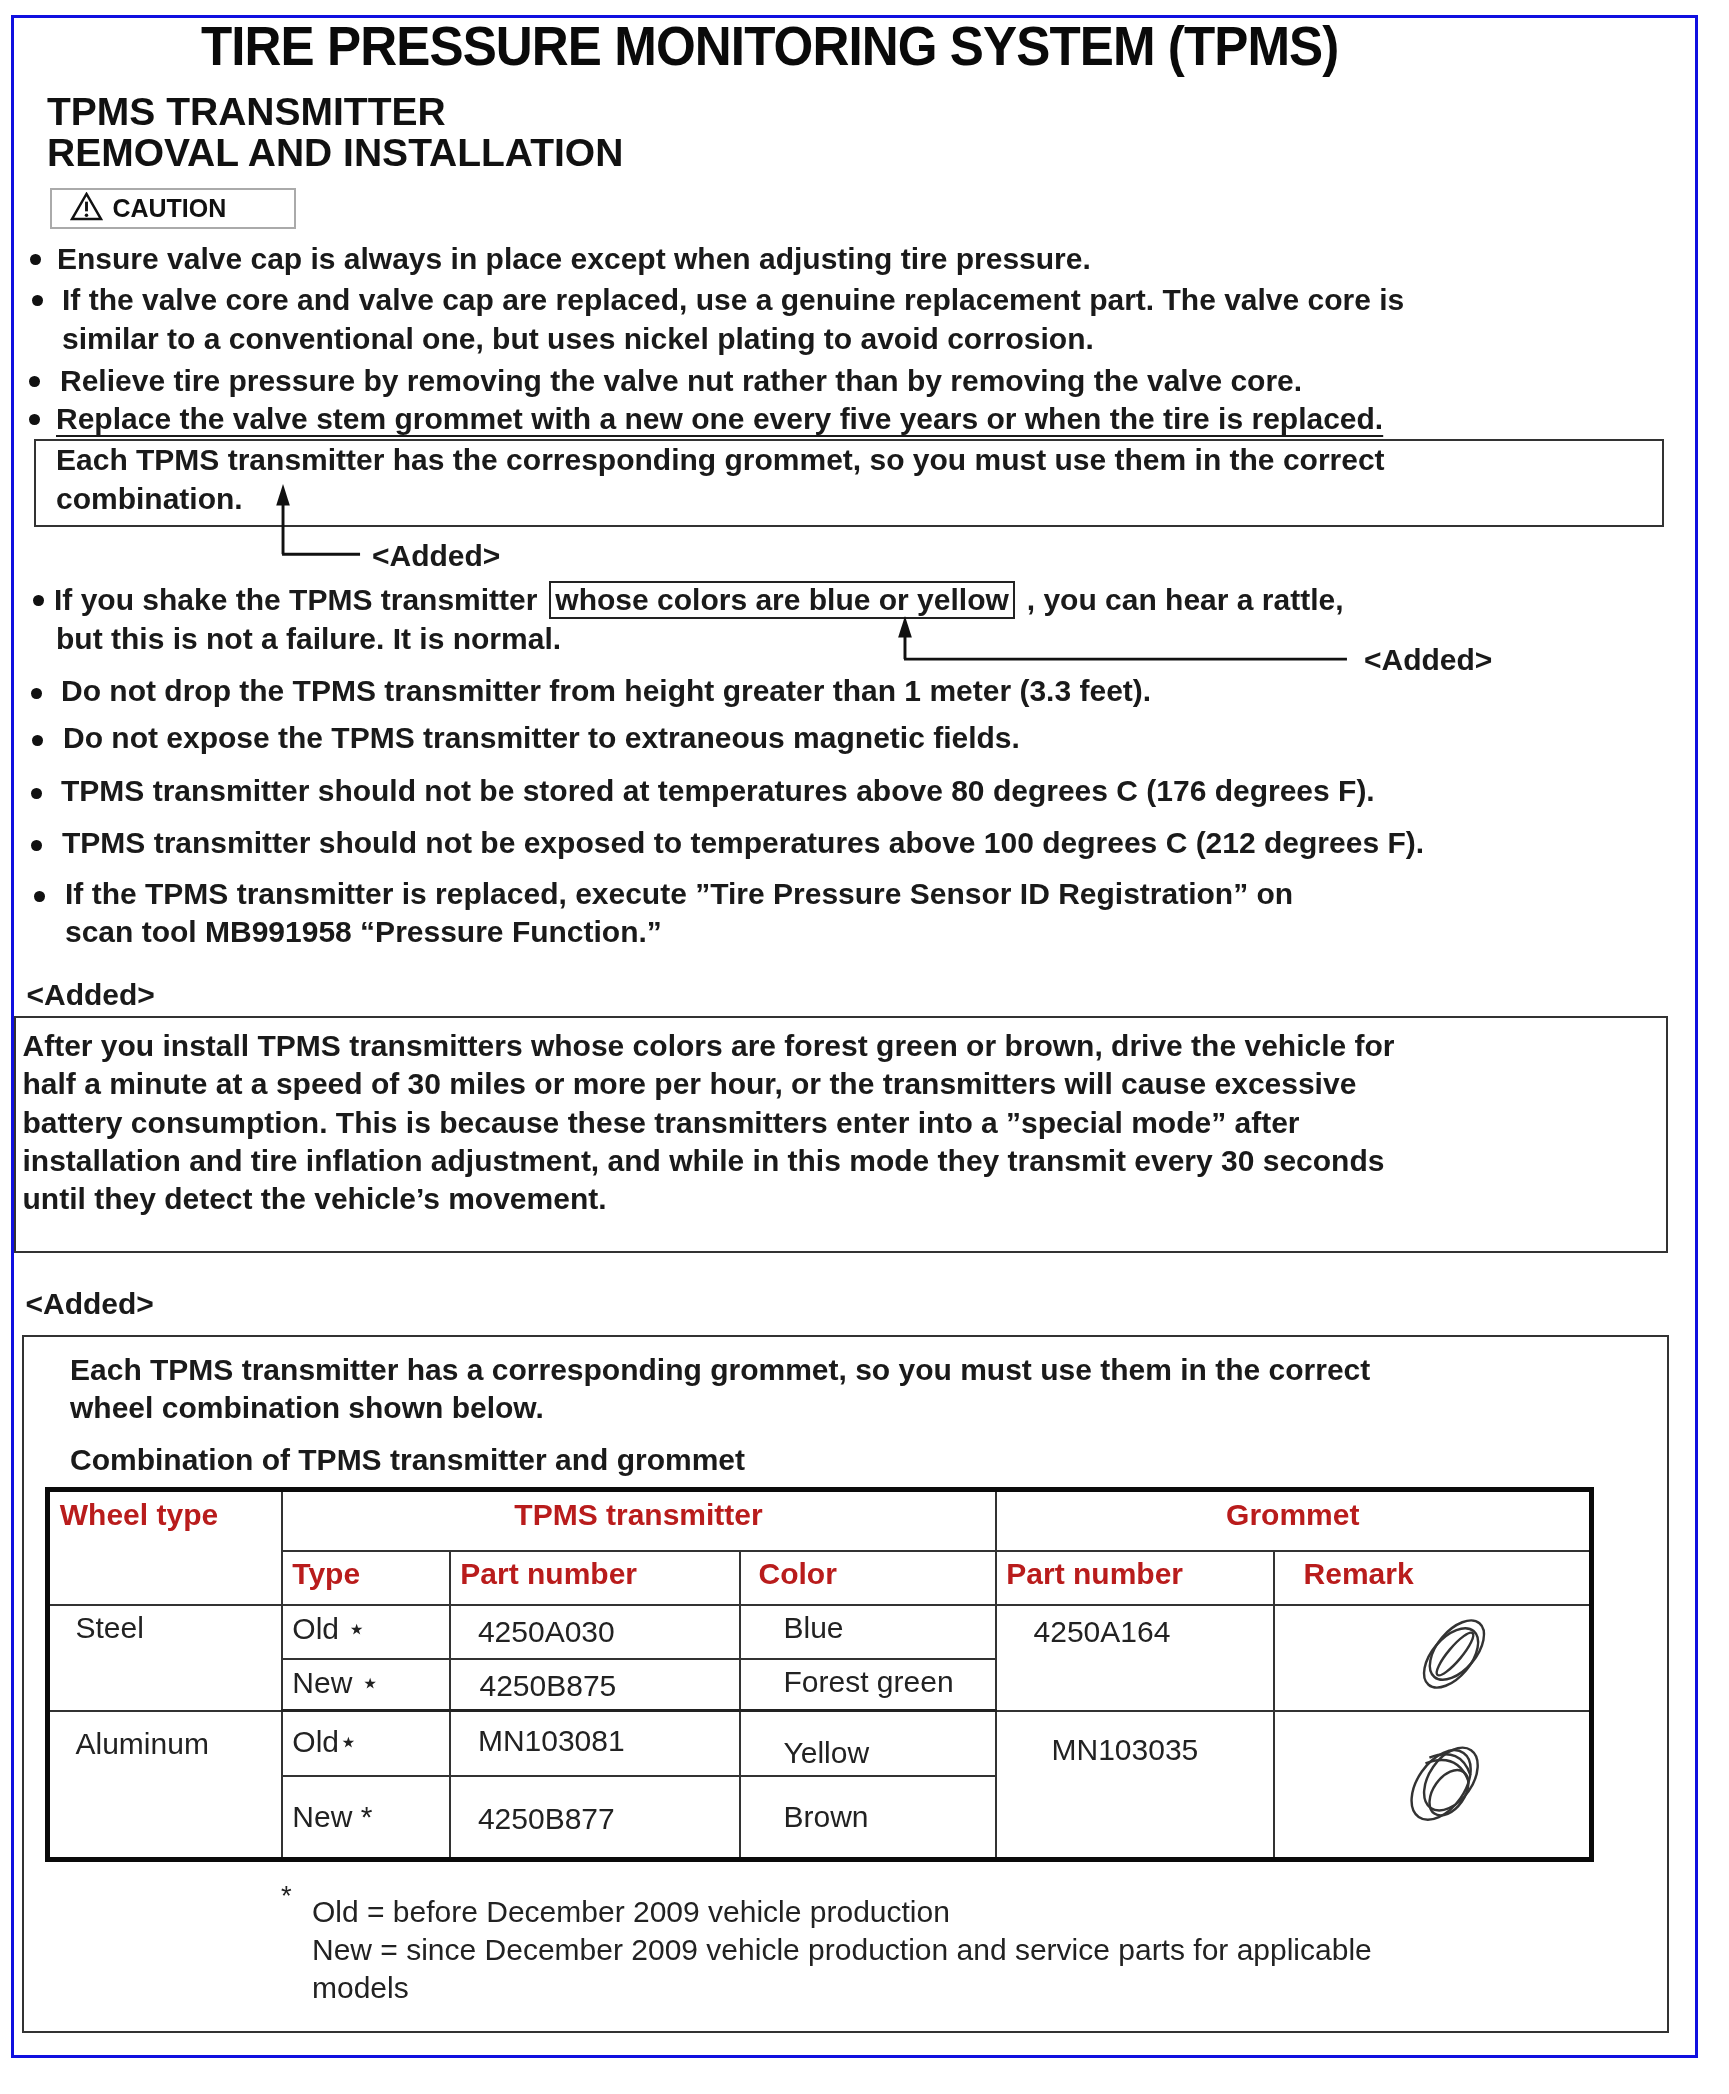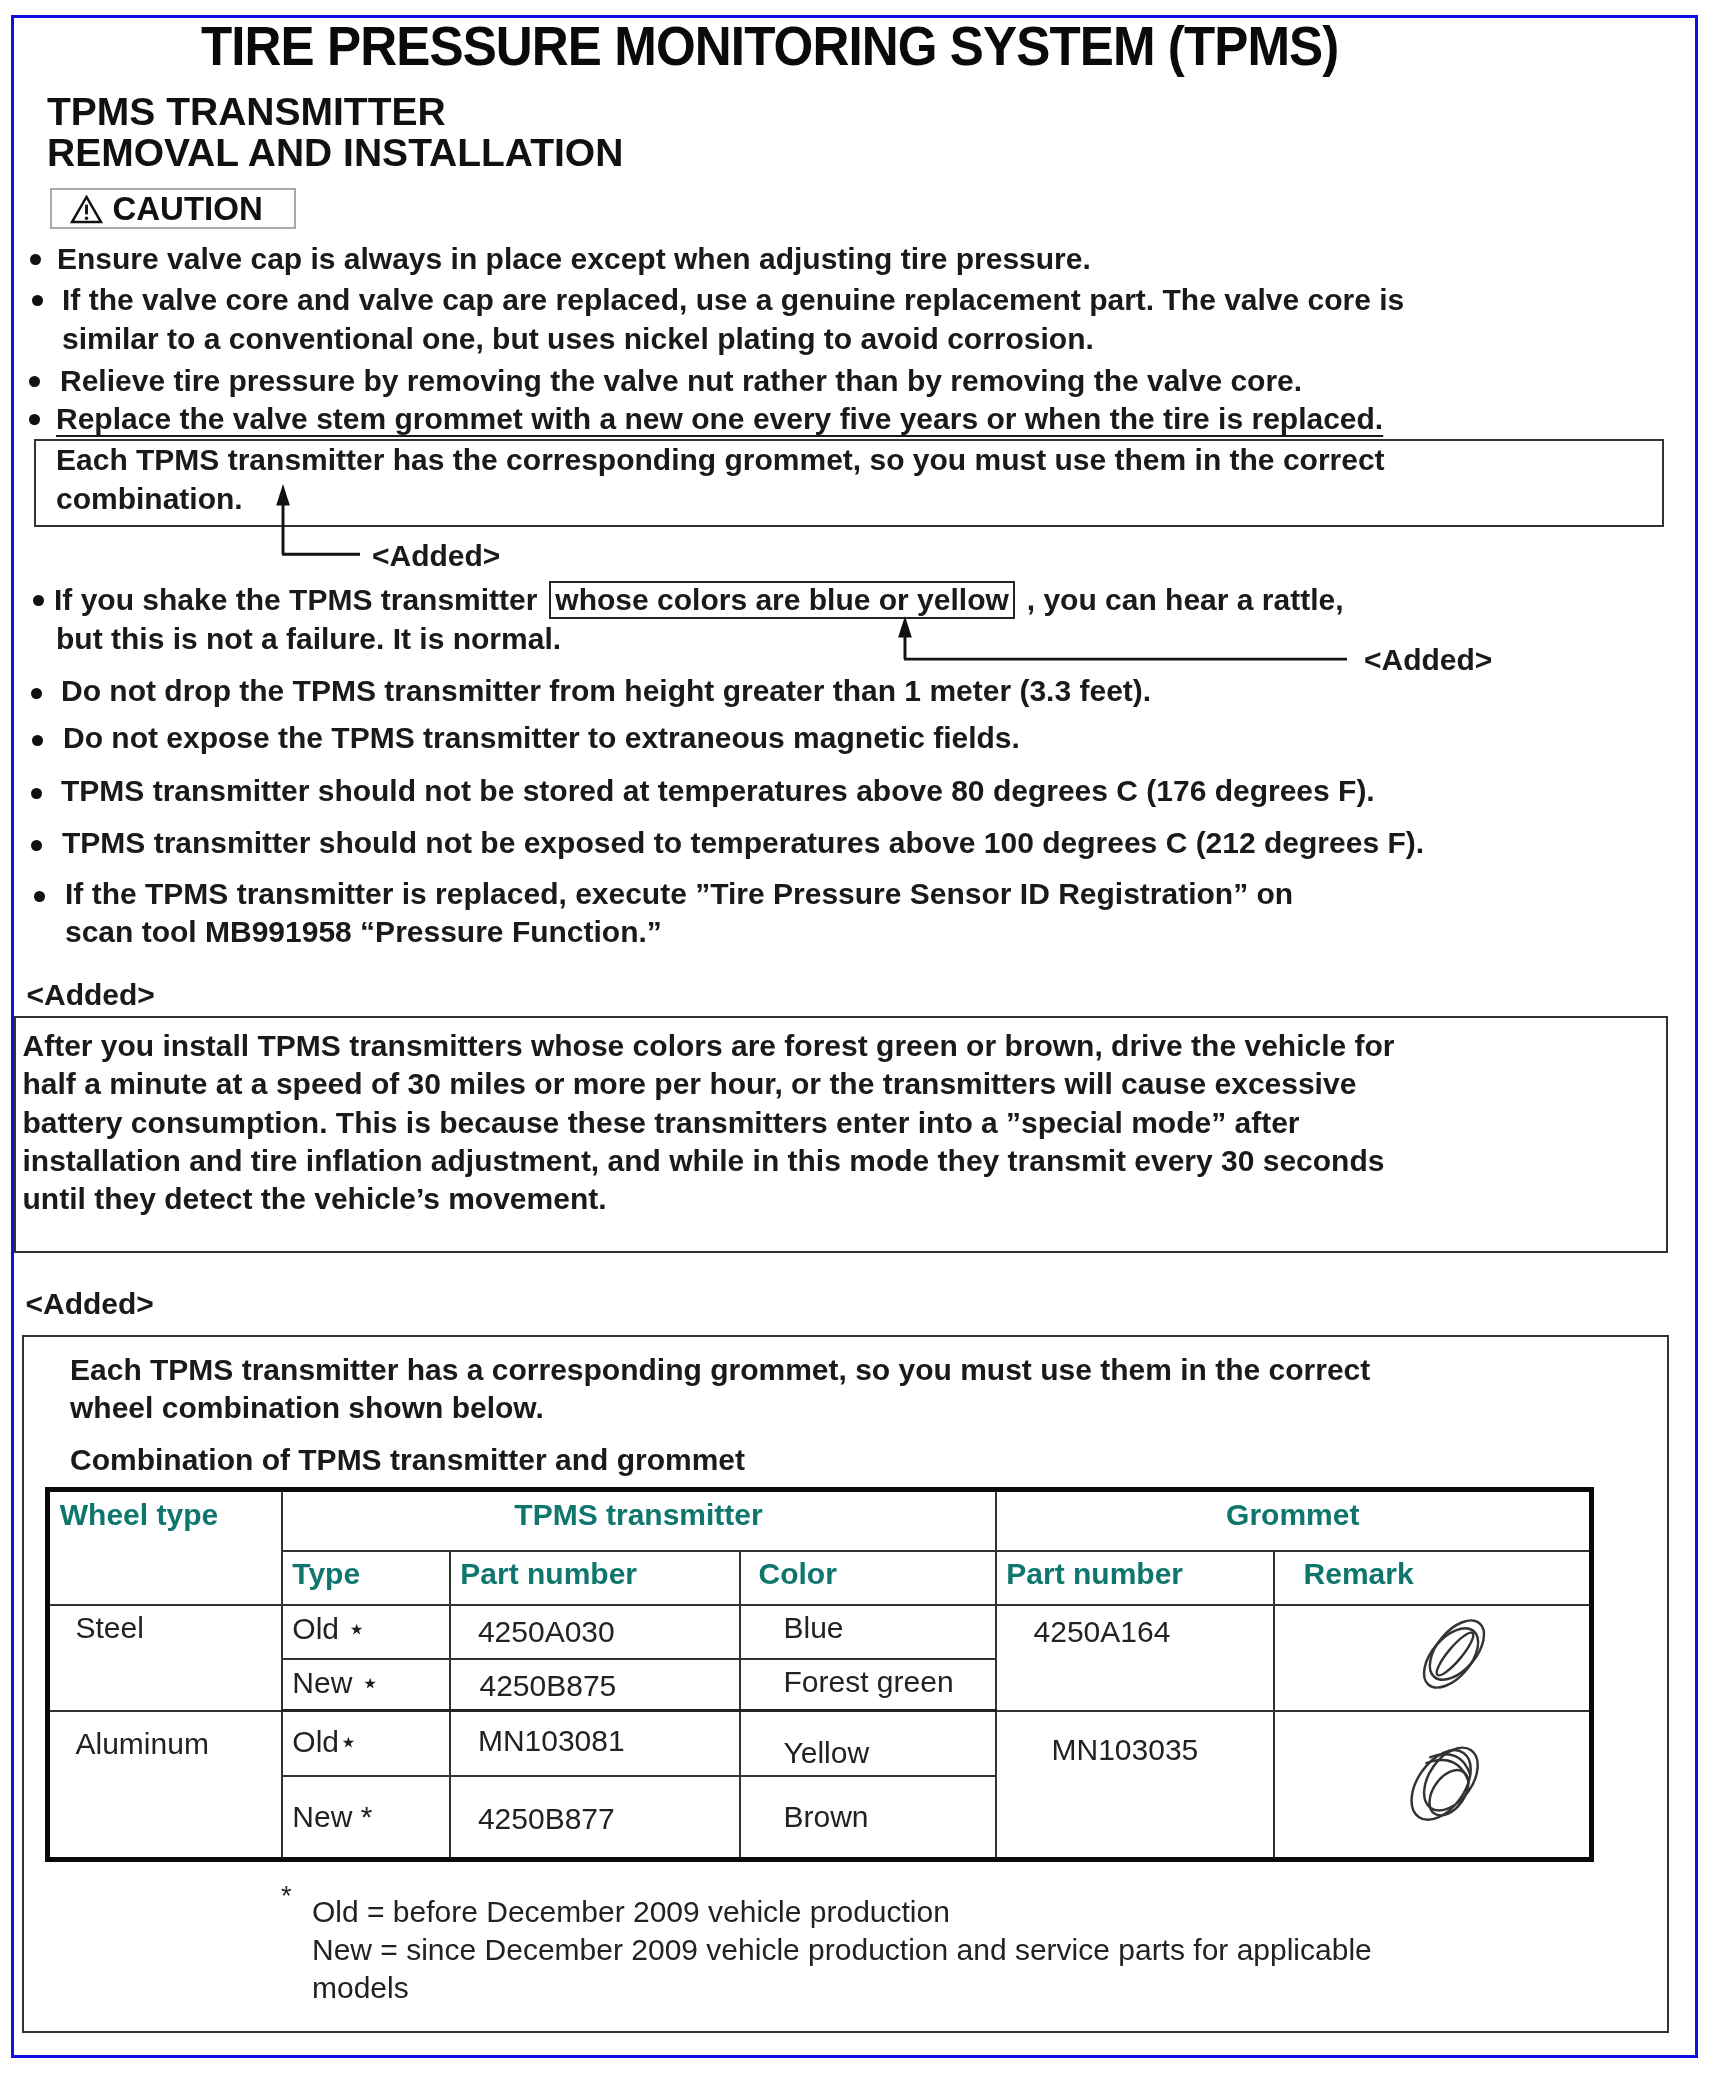--- a/index.html
+++ b/index.html
@@ -5,32 +5,32 @@
   html, body { margin:0; padding:0; background:#ffffff; }
   body { width:1730px; height:2095px; position:relative; overflow:hidden;
          font-family:"Liberation Sans", sans-serif; color:#111; }
   .abs { position:absolute; white-space:nowrap; }
   .frame { position:absolute; left:10.8px; top:14.7px; width:1687px; height:2043px;
            border:3.9px solid #1010e0; box-sizing:border-box; }
   .title { left:201px; top:13.7px; font-size:55px; font-weight:bold; letter-spacing:-1px;
            transform-origin:left top; transform:scaleX(0.93); color:#0a0a0a; }
   .subtitle { left:47px; font-size:39px; font-weight:bold; color:#111; line-height:1; }
   .caution { left:50px; top:188px; width:246px; height:41px; border:2px solid #aaa;
-             box-sizing:border-box; font-size:33px; font-weight:bold; line-height:37px; padding-left:17.6px; }
+             box-sizing:border-box; font-size:25px; font-weight:bold; line-height:37px; padding-left:17.6px; }
   .caution .tri { display:inline-block; vertical-align:-3.9px; margin-right:9.8px; }
   .b { font-size:30px; font-weight:bold; color:#1a1a1a; line-height:1; }
   .dot { position:absolute; width:10.8px; height:10.8px; border-radius:50%; background:#111; }
   .box { position:absolute; border:2px solid #333; box-sizing:border-box; }
   .added { font-size:30px; font-weight:bold; color:#1a1a1a; }
   .p { font-size:30px; font-weight:bold; color:#1a1a1a; line-height:38px; }
   table.combo { position:absolute; left:45px; top:1487px; width:1544px; height:371px;
                 border-collapse:collapse; border:5.9px solid #0a0a0a; table-layout:fixed; }
   table.combo td { border:2px solid #333; font-size:30px; color:#222; vertical-align:top;
                    padding:5.9px 9.8px 0 9.8px; white-space:nowrap; overflow:hidden; }
-  table.combo td.h { font-weight:bold; color:#0f766e; }
+  table.combo td.h { font-weight:bold; color:#b91c1c; }
   table.combo td.c { text-align:center; }
   table.combo tr.thick td { border-bottom:3.9px solid #222;margin-left:38px; }
   .fn { font-size:30px; color:#222; line-height:38px; }
 </style>
 </head>
 <body>
 
 <div class="frame"></div>
 
 <div class="abs title">TIRE PRESSURE MONITORING SYSTEM (TPMS)</div>

